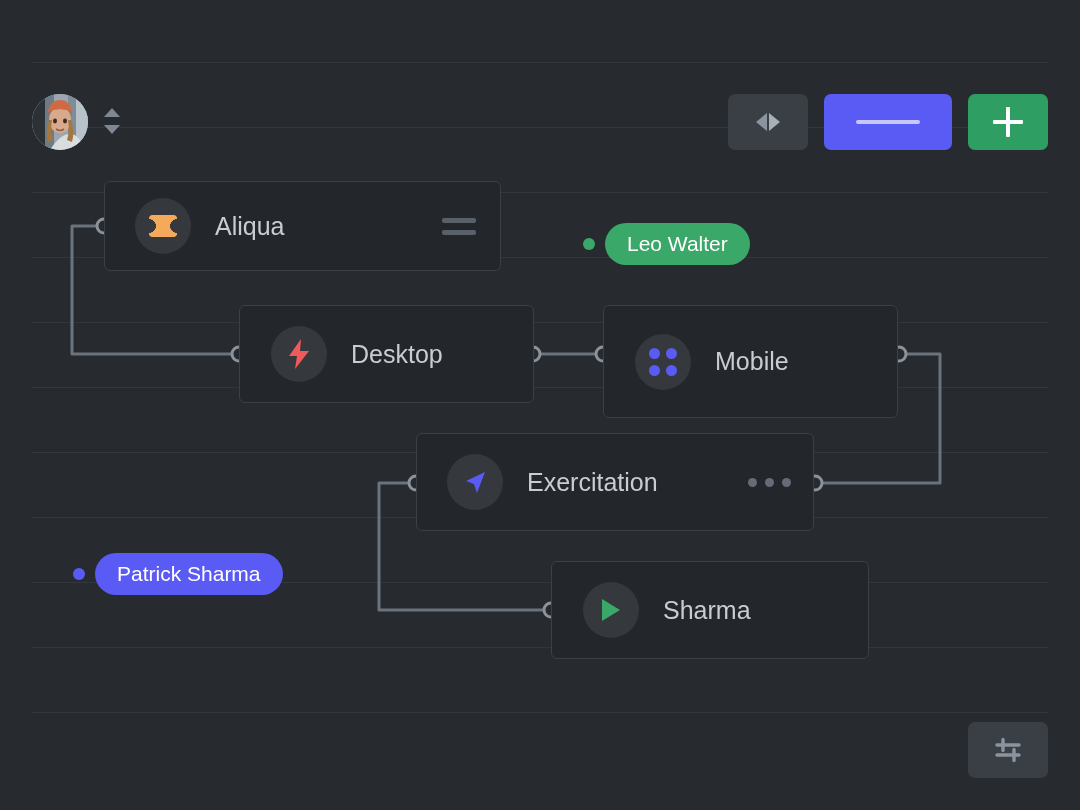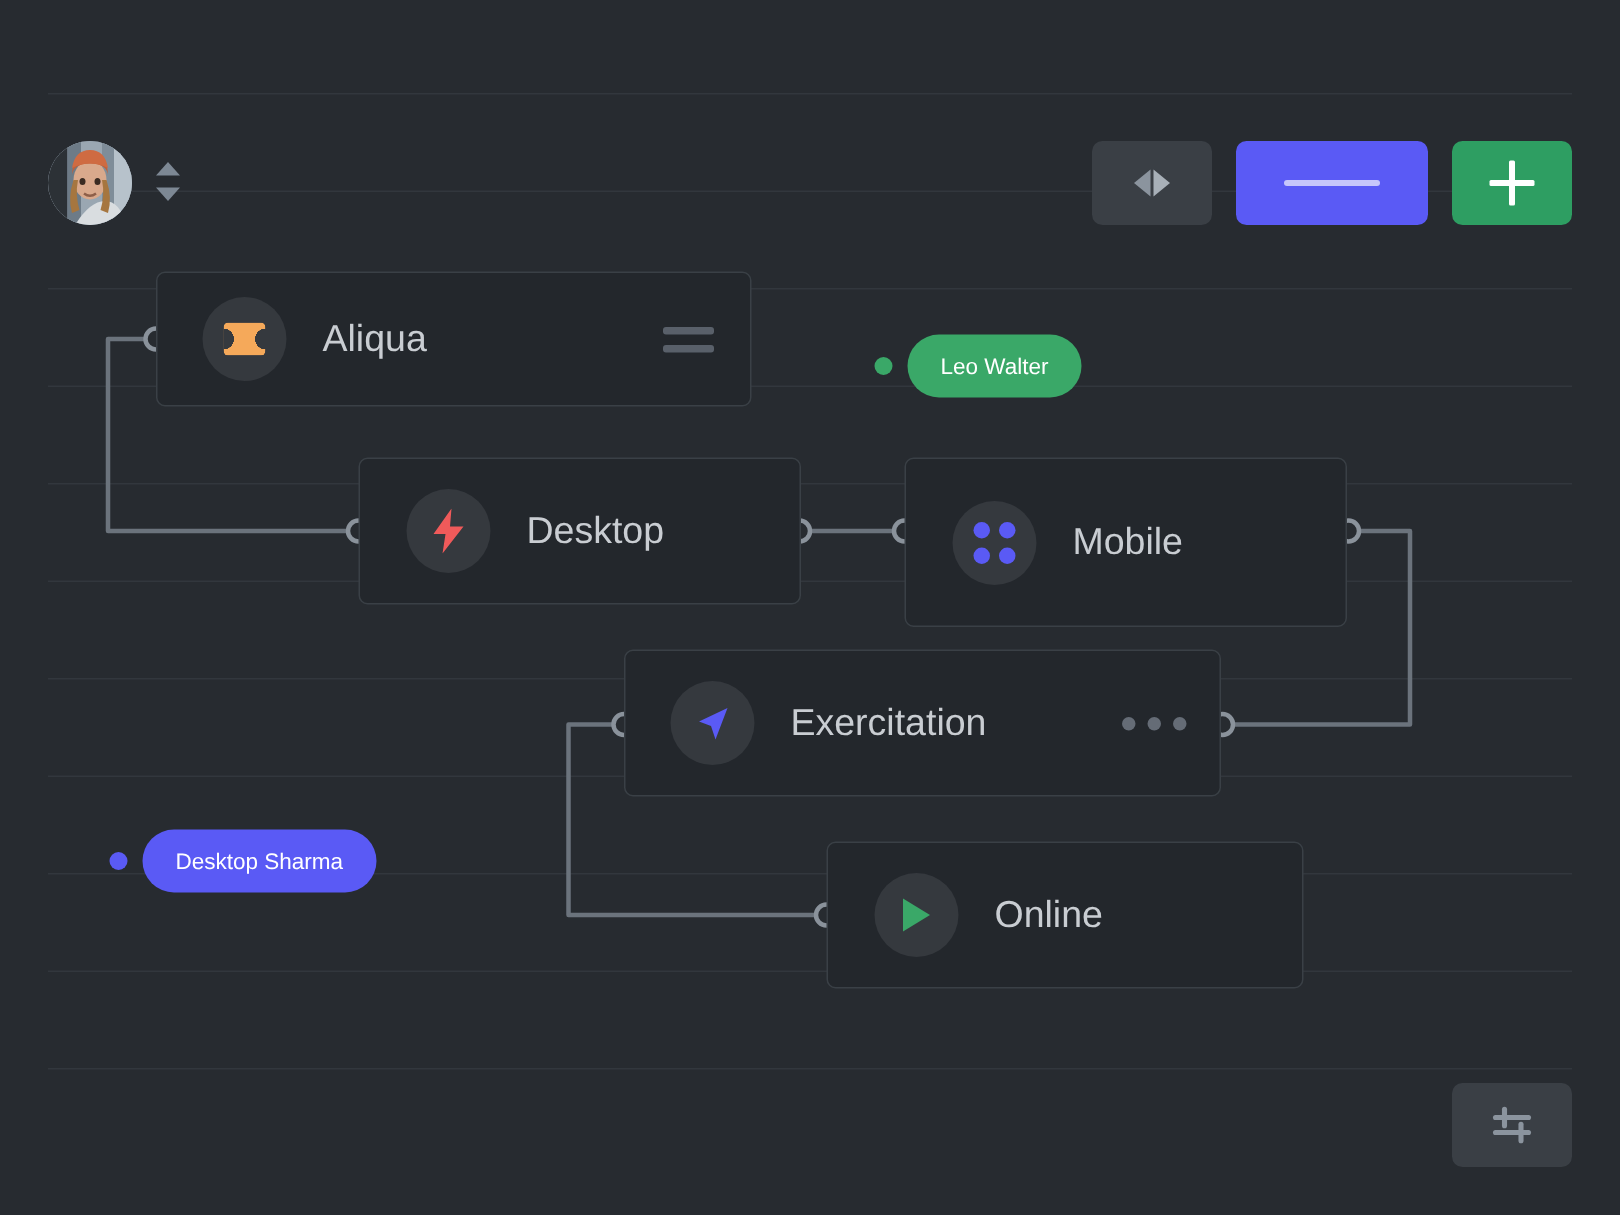--- a/index.html
+++ b/index.html
@@ -136,21 +136,21 @@
   .ellipsis span { width: 9px; height: 9px; border-radius: 50%; background: #656c76; display: block; }
 
   
   .pill {
     position: absolute;
     height: 42px;
     border-radius: 21px;
     display: flex;
     align-items: center;
     padding: 0 22px;
-    font-size: 15px;
+    font-size: 21px;
     color: #ffffff;
     white-space: nowrap;
   }
   .pill-dot {
     position: absolute;
     width: 12px; height: 12px;
     border-radius: 50%;
   }
 
   
@@ -301,31 +301,31 @@
         </span>
     </span>
   </div>
 
   <div class="node" style="left:551px; top:561px; width:318px; height:98px;">
     <span class="ico" style="left:31px;">
       <svg width="24" height="26" viewBox="0 0 24 26">
           <path d="M3,2 L21,13 L3,24 Z" fill="#3aa868"></path>
         </svg>
     </span>
-    <span class="label" style="left:111px;">Online</span>
+    <span class="label" style="left:111px;">Sharma</span>
   </div>
 
   <span class="pill-dot" style="left:583px; top:238px; background:#3aa868;"></span>
   <div class="pill" style="left:605px; top:223px; background:#3aa868;">
     <span>Leo Walter</span>
   </div>
 
   <span class="pill-dot" style="left:73px; top:568px; background:#5a5af5;"></span>
   <div class="pill" style="left:95px; top:553px; background:#5a5af5;">
-    <span>Desktop Sharma</span>
+    <span>Patrick Sharma</span>
   </div>
 
   <button class="fab">
     <svg width="30" height="28" viewBox="0 0 30 28">
       <g stroke="#8b949e" stroke-width="3.4" stroke-linecap="round">
         <line x1="4" y1="9" x2="26" y2="9"></line>
         <line x1="4" y1="19" x2="26" y2="19"></line>
         <line x1="10" y1="3.5" x2="10" y2="14.5"></line>
         <line x1="21" y1="13.5" x2="21" y2="24.5"></line>
       </g>

